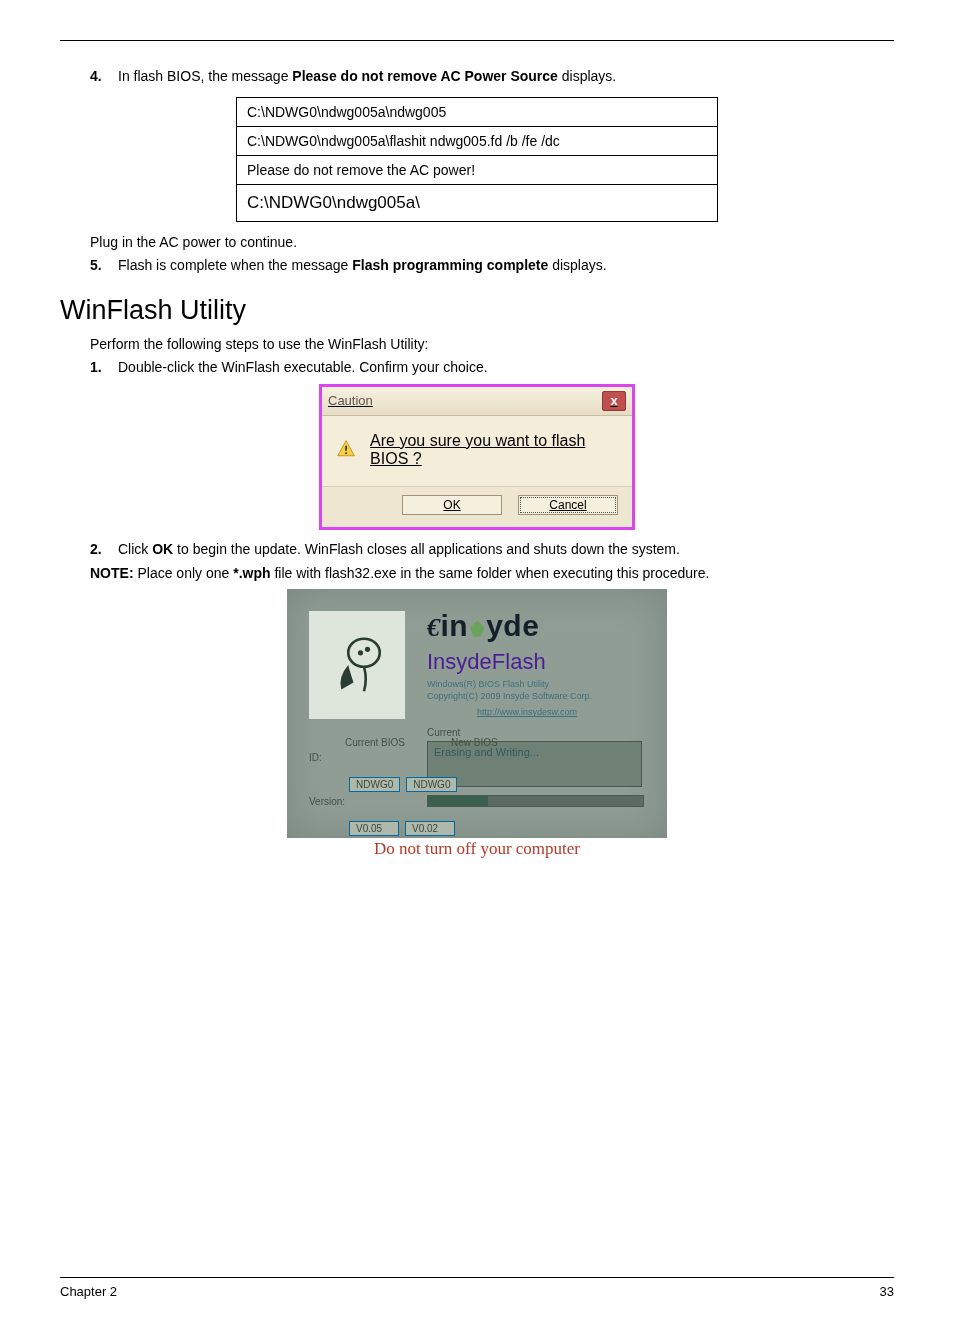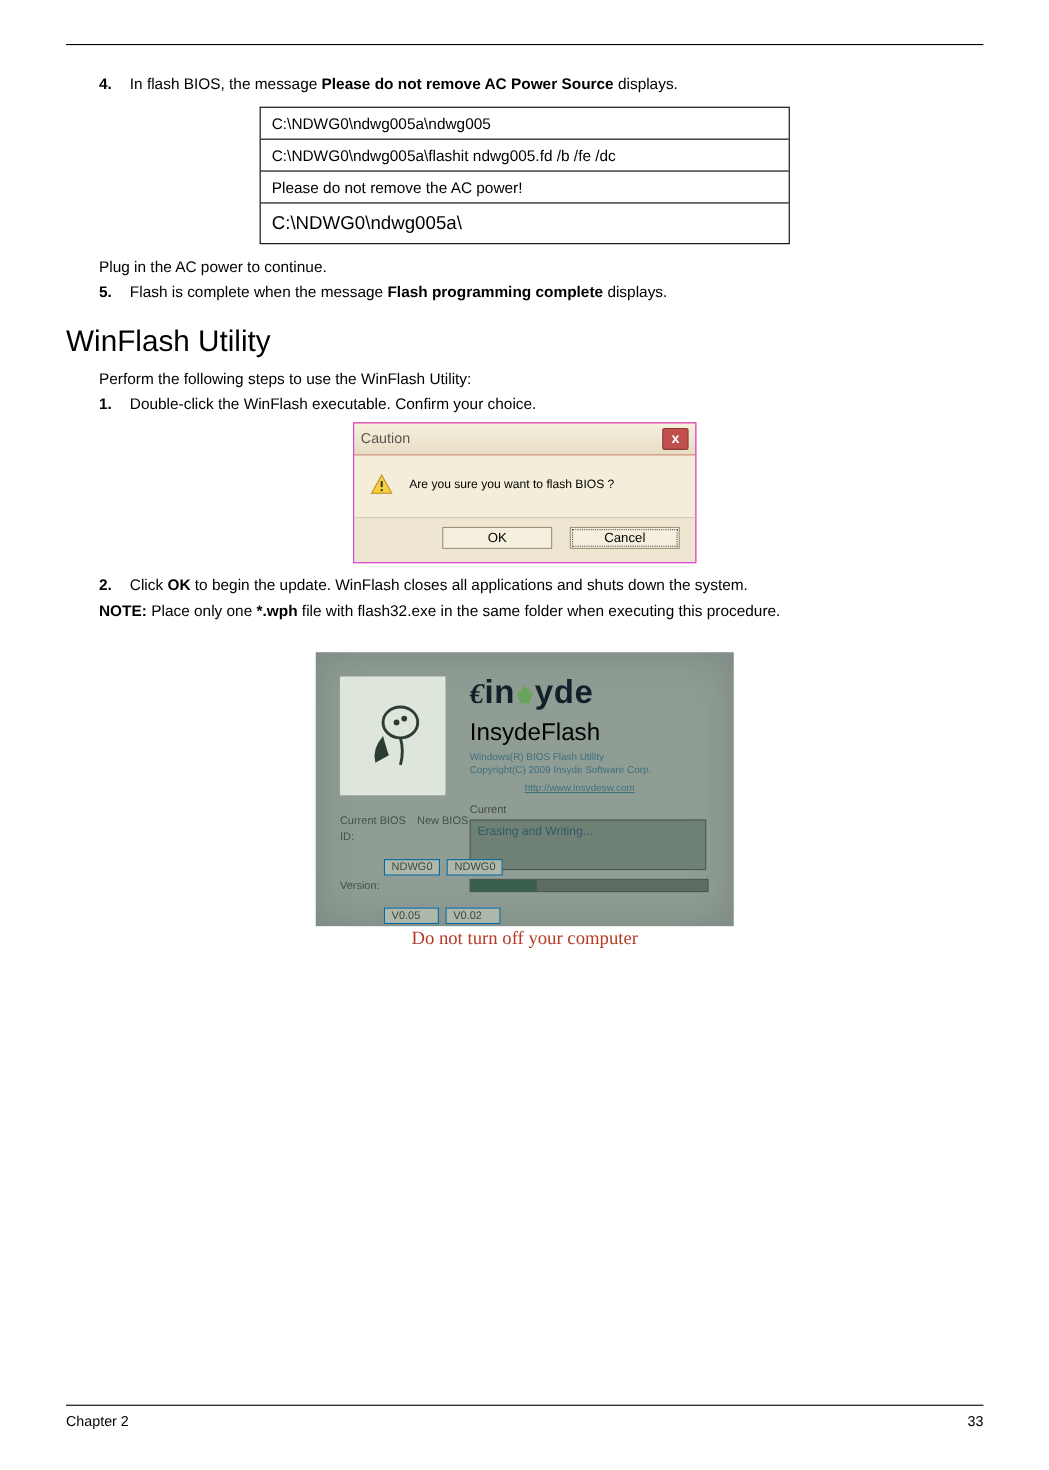--- a/index.html
+++ b/index.html
@@ -66,23 +66,24 @@
     font-size: 27px;
     margin: 20px 0 10px 0;
   }
   .dialog-wrap {
     display: flex;
     justify-content: center;
     margin: 6px 0 10px 0;
   }
   .caution-dialog {
     width: 310px;
-    background: #ef4444;
-    border: 1px solid #d946ef;
+    background: #c4b5fd;
+    border: 3px solid #d946ef;
     font-family: "Segoe UI", Arial, sans-serif;
+    text-decoration: underline;
   }
   .caution-dialog .titlebar {
     display: flex;
     justify-content: space-between;
     align-items: center;
     padding: 4px 6px;
     font-size: 13px;
     color: #5f544c;
     background: linear-gradient(#f6f0de,#e7ddc5);
     border-bottom: 1px solid #c9bda1;
@@ -107,21 +108,21 @@
     padding: 16px 14px 18px 14px;
     background: #f3edd9;
   }
   .warn-icon {
     width: 22px;
     height: 22px;
     position: relative;
   }
   .warn-icon svg { display:block; }
   .caution-dialog .msg {
-    font-size: 11px;
+    font-size: 16px;
   }
   .caution-dialog .buttons {
     display: flex;
     justify-content: flex-end;
     gap: 16px;
     padding: 8px 14px 12px 14px;
     background: #eee6d0;
     border-top: 1px solid #d6cdb3;
   }
   .dlg-btn {
@@ -131,21 +132,21 @@
     background: #f5efdd;
     border: 1px solid #9c9378;
     text-align: center;
   }
   .dlg-btn.cancel {
     outline: 1px dotted #555;
     outline-offset: -3px;
   }
   .note-line {
     font-size: 14px;
-    margin: 2px 0 30px 30px;
+    margin: 2px 0 8px 30px;
   }
   .flash-wrap {
     display: flex;
     justify-content: center;
   }
   .flash-shot {
     width: 380px;
     height: 249px;
     background: #8f9d95;
     position: relative;
@@ -174,21 +175,21 @@
     display: inline-block;
     width: 18px;
     height: 18px;
     background: #6aa35a;
     clip-path: polygon(50% 0, 90% 40%, 70% 90%, 30% 90%, 10% 40%);
     vertical-align: -2px;
   }
   .flash-shot .title2 {
     position: absolute;
     left: 140px; top: 60px;
-    color: #000000;
+    color: #4c1d95;
     font-family: "Trebuchet MS", sans-serif;
     font-size: 22px;
   }
   .flash-shot .sub1 {
     position: absolute;
     left: 140px; top: 90px;
     color: #3e6f7f;
     font-size: 9px;
   }
   .flash-shot .sub2 {
@@ -222,21 +223,21 @@
     padding: 4px 6px;
     box-sizing: border-box;
   }
   .flash-shot .bios-sec {
     position: absolute;
     left: 22px;
     top: 148px;
     font-size: 10px;
     color: #445047;
   }
-  .flash-shot .bios-sec .hdg { font-size:10px; color:#445047; }
+  .flash-shot .bios-sec .hdg { font-size:10px; color:#445047;margin-left:36px; }
   .flash-shot .fld {
     display:inline-block;
     background:#aeb8ab;
     border:1px solid #0369a1;
     padding:1px 6px;
     font-size:10px;
     min-width:36px;
     color:#3b4839;
     margin-top:25px;
   }

